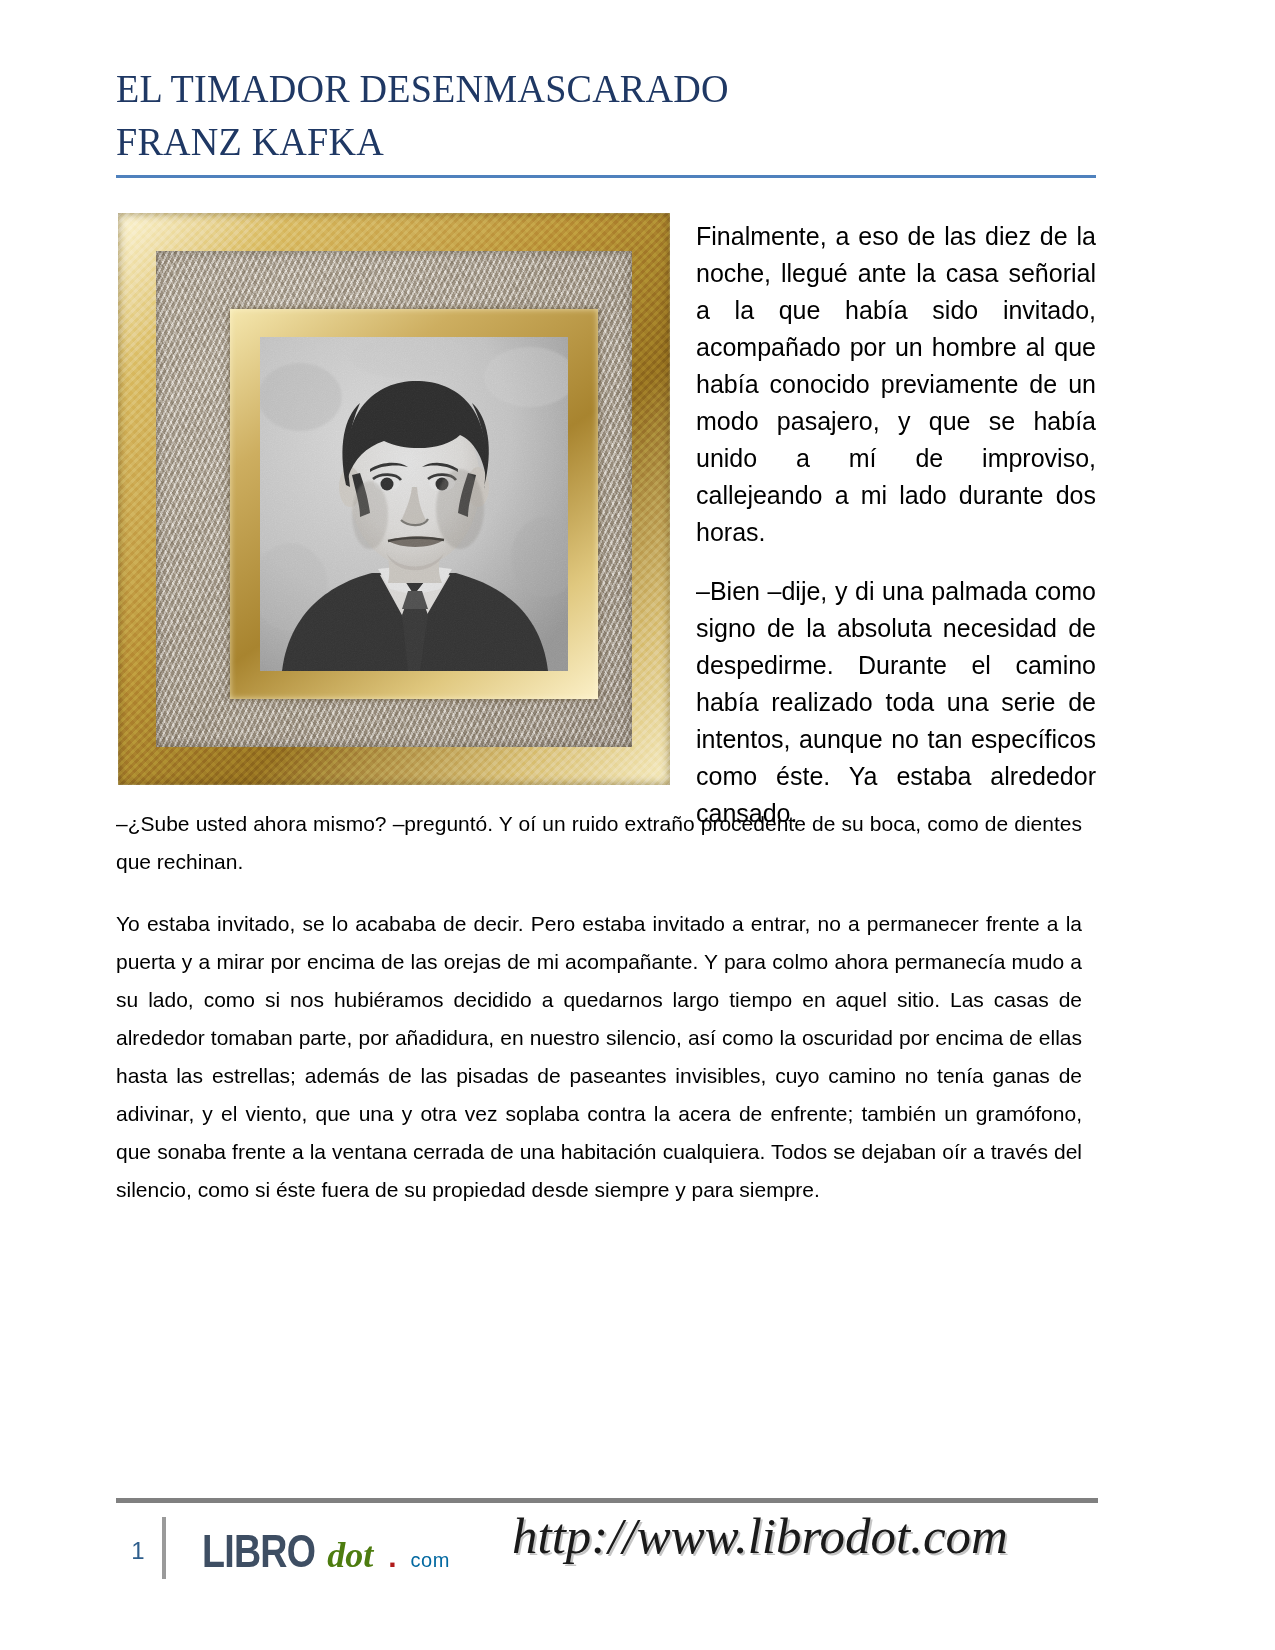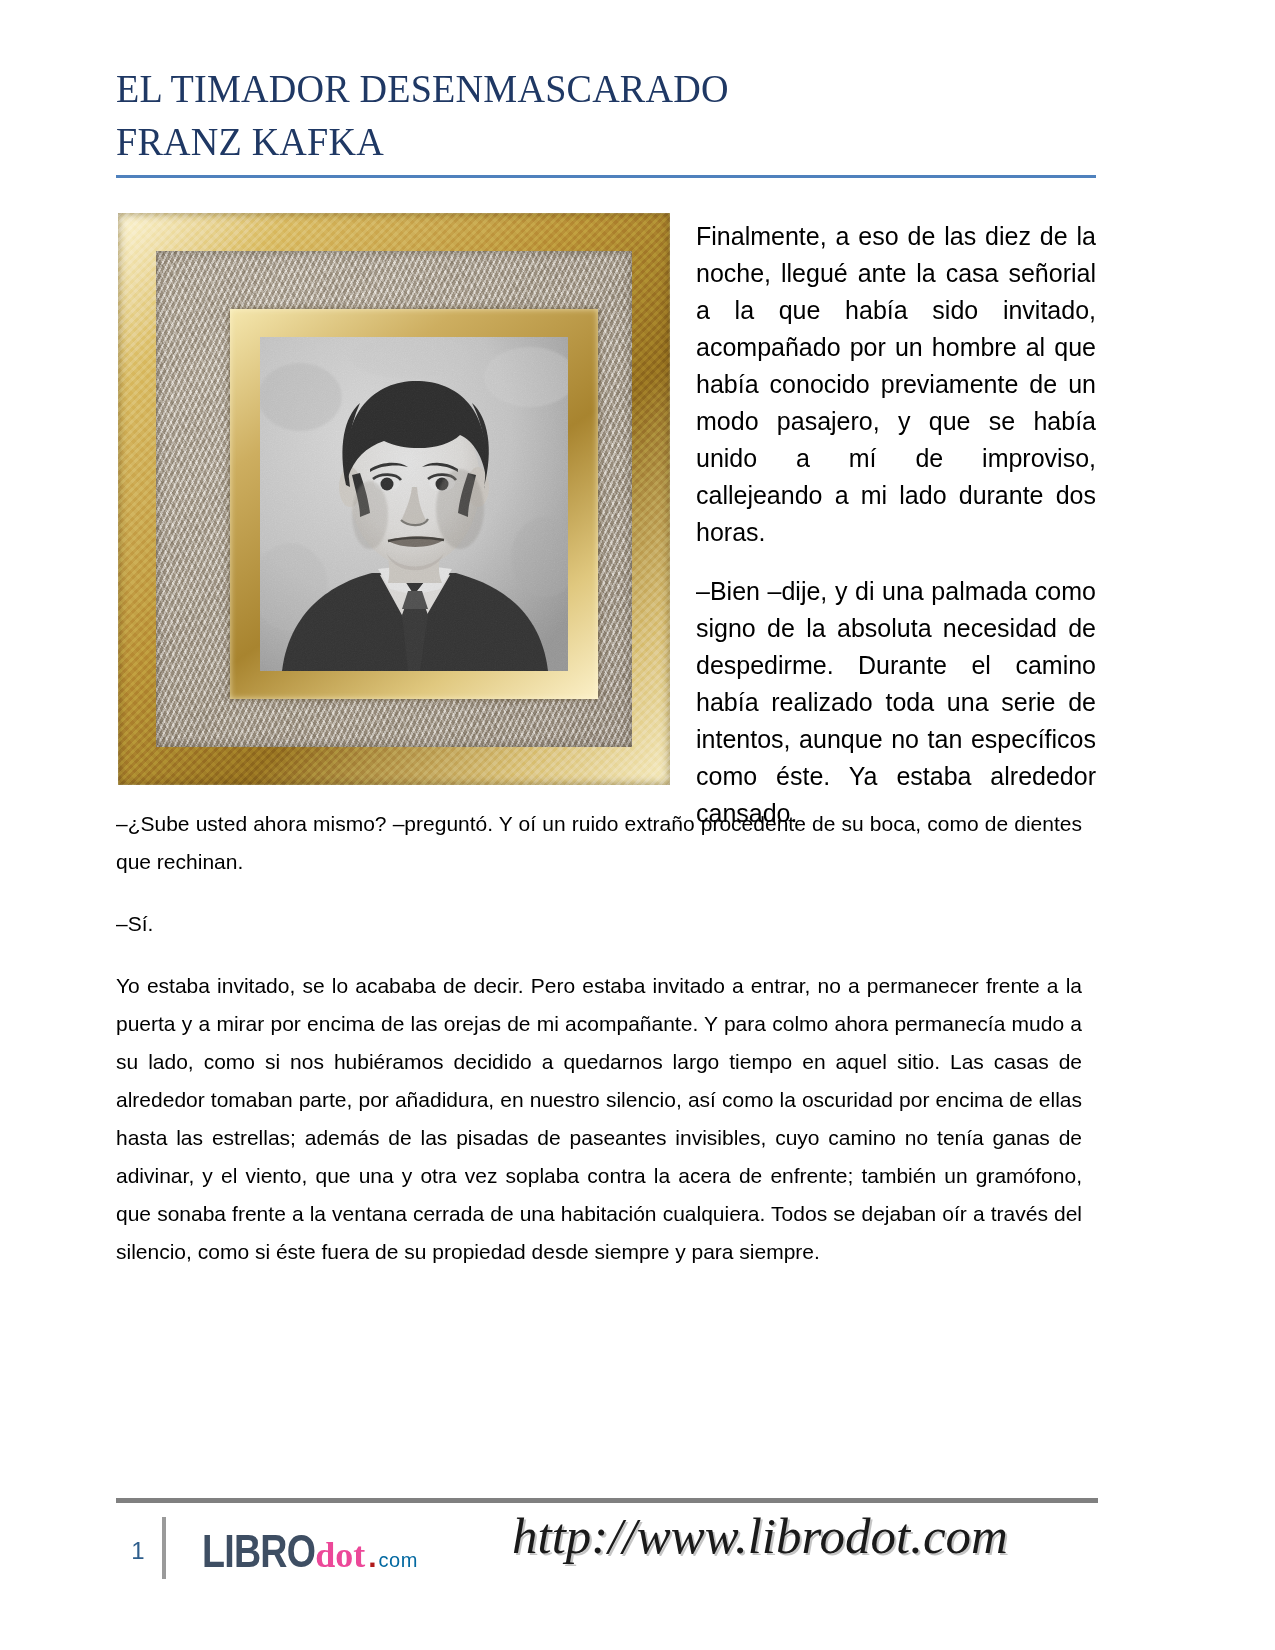--- a/index.html
+++ b/index.html
@@ -182,36 +182,38 @@
     height: 62px;
     background: #9a9a9a;
     margin-left: 2px;
     margin-right: 22px;
   }
   .logo {
     display: flex;
     align-items: baseline;
     white-space: nowrap;
     padding-top: 4px;
+    gap: 12px;
   }
   .logo-libro {
     font-family: "Liberation Sans", sans-serif;
     font-weight: bold;
     font-size: 47px;
     letter-spacing: -1px;
     color: #3E4E63;
     transform: scaleX(0.80);
     transform-origin: left baseline;
     display: inline-block;
   }
   .logo-dot {
     font-family: "Liberation Serif", serif;
+    font-style: italic;
     font-weight: bold;
     font-size: 36px;
-    color: #ec4899;
+    color: #4d7c0f;
     margin-left: -14px;
   }
   .logo-reddot {
     color: #B01B1B;
     font-size: 30px;
     font-weight: bold;
     margin: 0 2px 0 3px;
   }
   .logo-com {
     font-family: "Liberation Sans", sans-serif;
@@ -347,21 +349,20 @@
     </div>
   </div>
 
   <div class="col-right">
     <p>Finalmente, a eso de las diez de la noche, llegué ante la casa señorial a la que había sido invitado, acompañado por un hombre al que había conocido previamente de un modo pasajero, y que se había unido a mí de improviso, callejeando a mi lado durante dos horas.</p>
     <p>–Bien –dije, y di una palmada como signo de la absoluta necesidad de despedirme. Durante el camino había realizado toda una serie de intentos, aunque no tan específicos como éste. Ya estaba alrededor cansado.</p>
   </div>
 
   <div class="body-text">
     <p>–¿Sube usted ahora mismo? –preguntó. Y oí un ruido extraño procedente de su boca, como de dientes que rechinan.</p>
-    <p>–Sí.</p>
     <p>Yo estaba invitado, se lo acababa de decir. Pero estaba invitado a entrar, no a permanecer frente a la puerta y a mirar por encima de las orejas de mi acompañante. Y para colmo ahora permanecía mudo a su lado, como si nos hubiéramos decidido a quedarnos largo tiempo en aquel sitio. Las casas de alrededor tomaban parte, por añadidura, en nuestro silencio, así como la oscuridad por encima de ellas hasta las estrellas; además de las pisadas de paseantes invisibles, cuyo camino no tenía ganas de adivinar, y el viento, que una y otra vez soplaba contra la acera de enfrente; también un gramófono, que sonaba frente a la ventana cerrada de una habitación cualquiera. Todos se dejaban oír a través del silencio, como si éste fuera de su propiedad desde siempre y para siempre.</p>
   </div>
 
   <div class="footer">
     <div class="footer-rule"></div>
     <div class="footer-row">
       <div class="page-num">1</div>
       <div class="page-divider"></div>
       <div class="logo">
         <span class="logo-libro">LIBRO</span>

